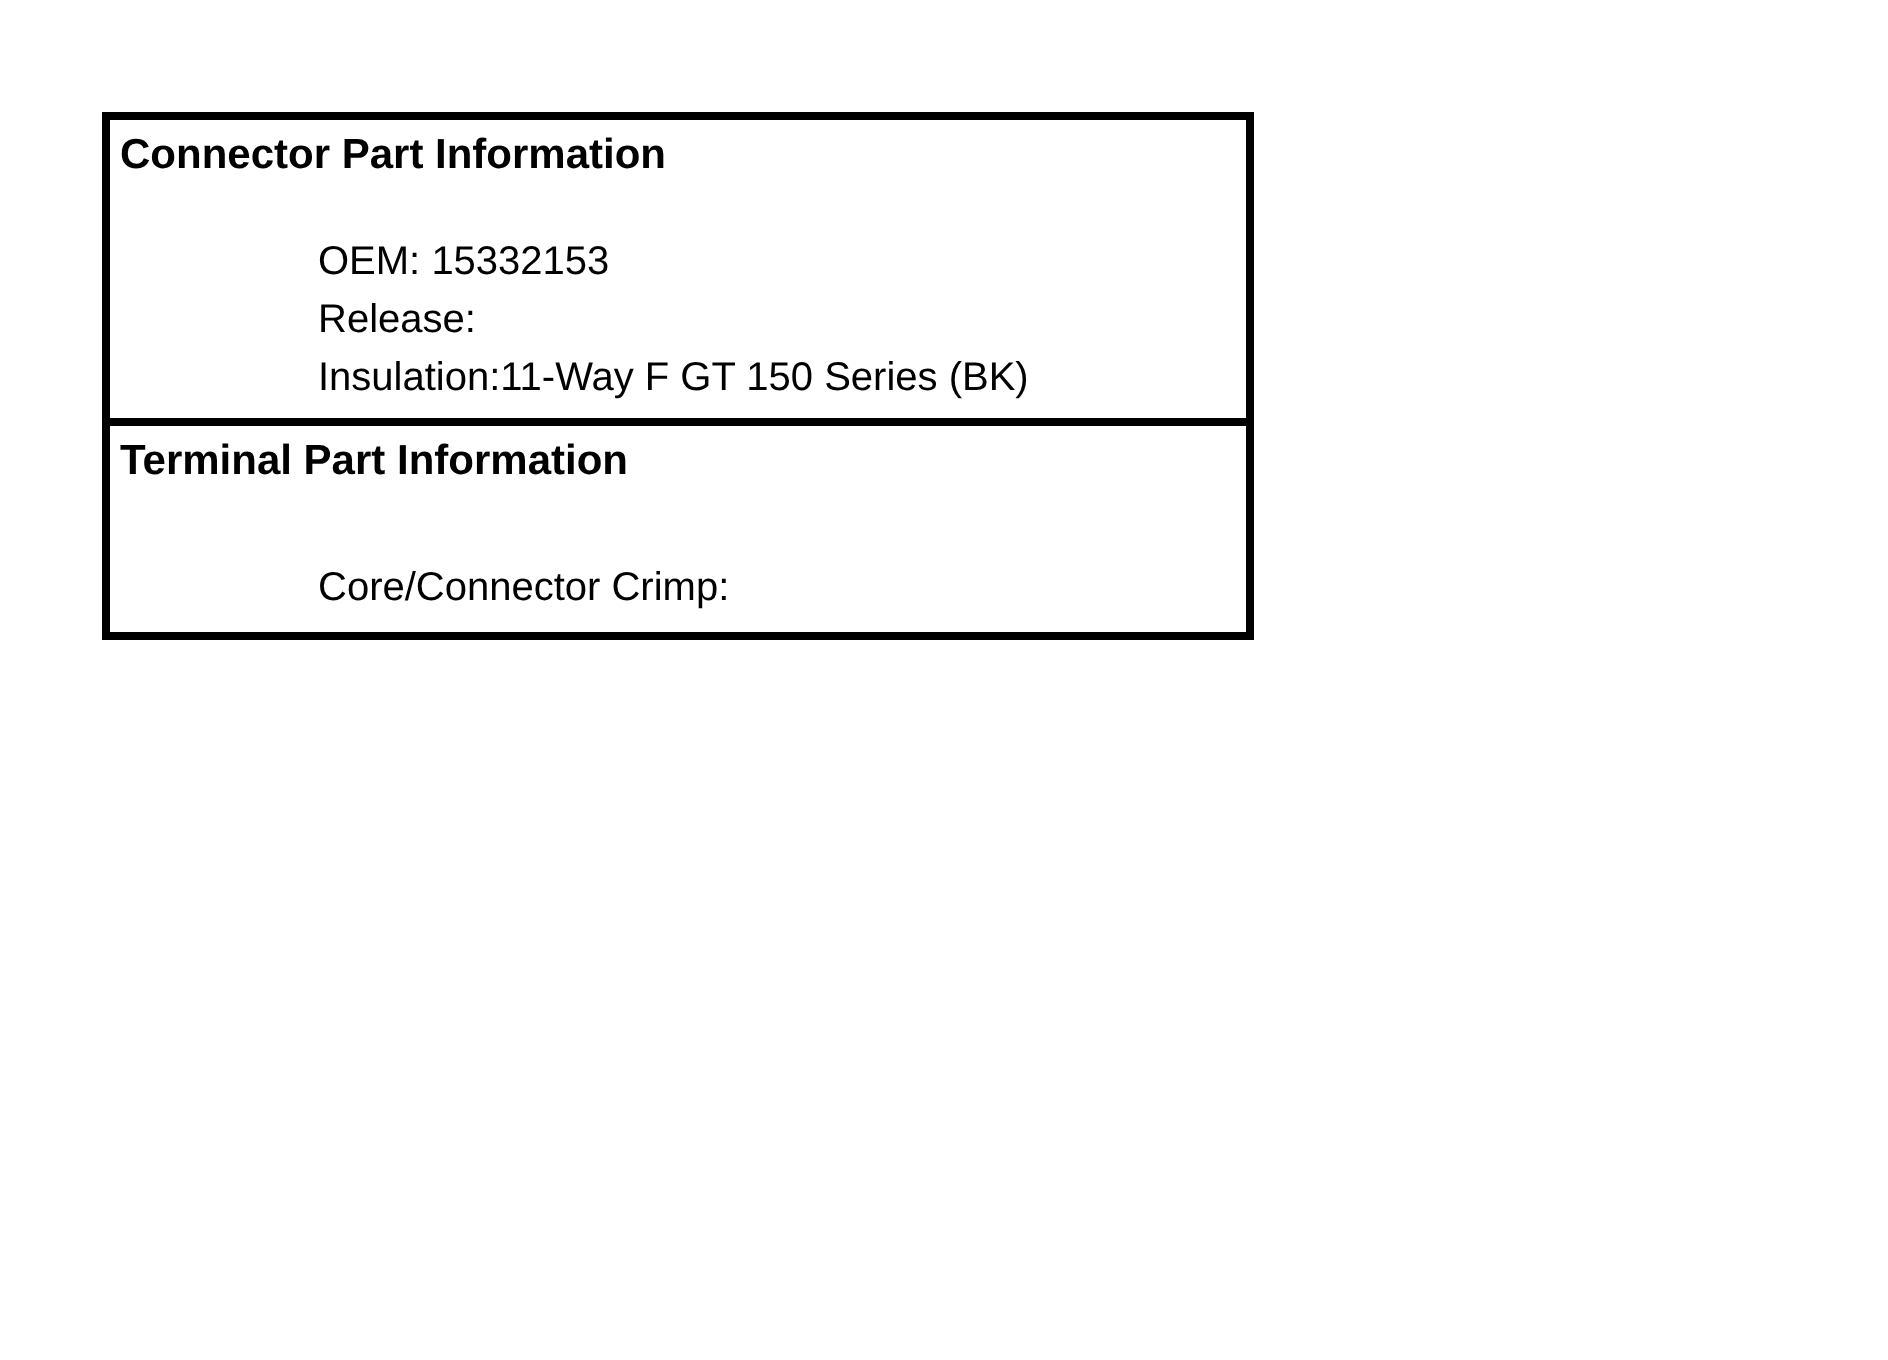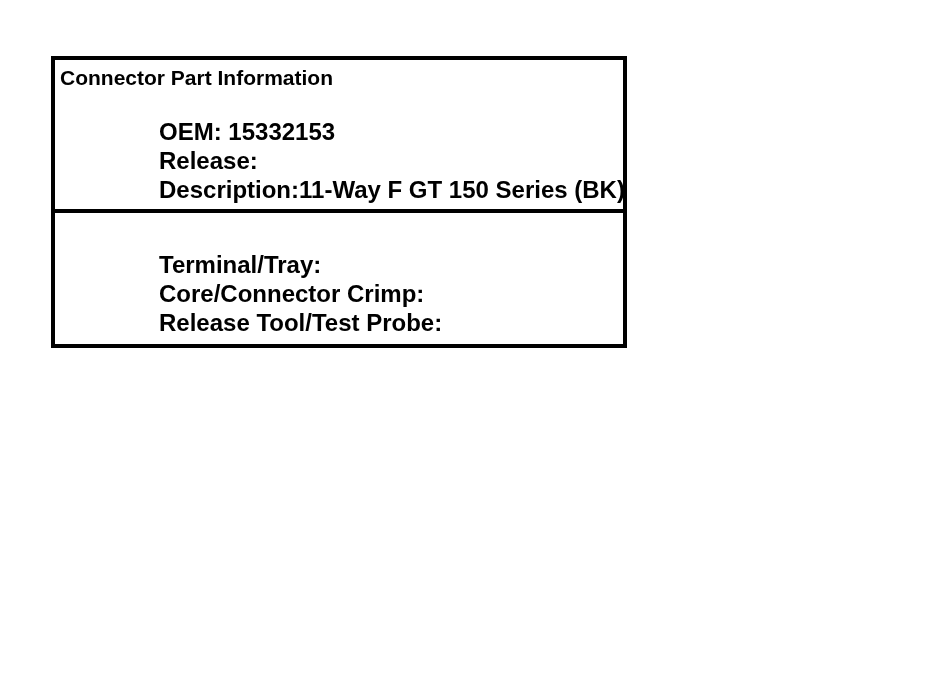--- a/index.html
+++ b/index.html
@@ -50,22 +50,22 @@
     padding: 6px 0 0 5px;
     white-space: nowrap;
   }
 
   .field-list {
     padding-left: 104px;   
     margin: 0;
   }
 
   .field-row {
-    font-size: 24px;
-    font-weight: bold;
+    font-size: 20px;
+    font-weight: normal;
     line-height: 29px;
     white-space: nowrap;
   }
 
   
   .connector-section .field-list { padding-top: 27px; padding-bottom: 5px; }
   .terminal-section  .field-list { padding-top: 37px; padding-bottom: 7px; }
 
   .field-label,
   .field-value {
@@ -87,41 +87,36 @@
 
         <div class="field-row">
           <span class="field-label">OEM:</span><span class="field-sep"> </span><span class="field-value">15332153</span>
         </div>
 
         <div class="field-row">
           <span class="field-label">Release:</span><span class="field-sep"></span><span class="field-value"></span>
         </div>
 
         <div class="field-row">
-          <span class="field-label">Description:</span><span class="field-sep"></span><span class="field-value">11-Way F GT 150 Series (BK)</span>
+          <span class="field-label">Insulation:</span><span class="field-sep"></span><span class="field-value">11-Way F GT 150 Series (BK)</span>
         </div>
 
       </div>
     </div>
 
     <div class="info-section terminal-section">
 
+      <div class="section-heading">Terminal Part Information</div>
 
       <div class="field-list">
 
-        <div class="field-row">
-          <span class="field-label">Terminal/Tray:</span><span class="field-sep"></span><span class="field-value"></span>
-        </div>
 
         <div class="field-row">
           <span class="field-label">Core/Connector Crimp:</span><span class="field-sep"></span><span class="field-value"></span>
         </div>
 
-        <div class="field-row">
-          <span class="field-label">Release Tool/Test Probe:</span><span class="field-sep"></span><span class="field-value"></span>
-        </div>
 
       </div>
     </div>
 
   </div>
 
 </div>
 
 </body></html>

